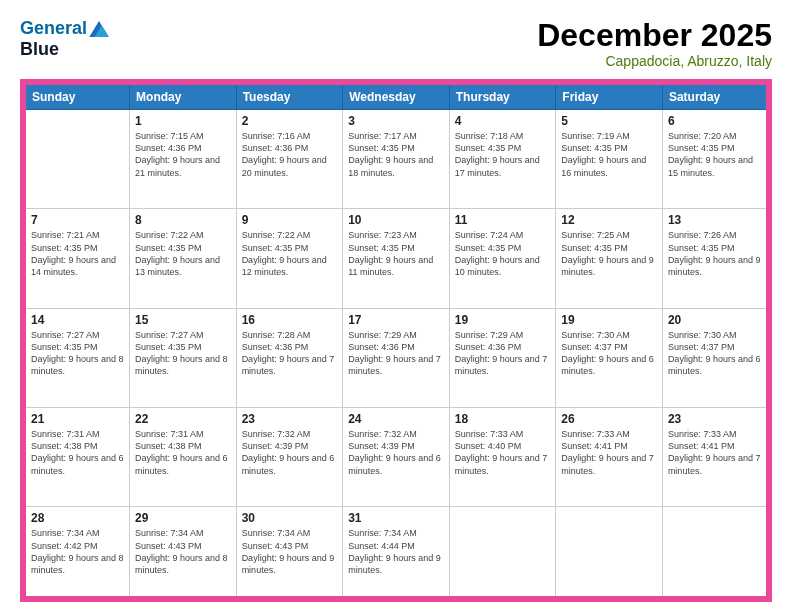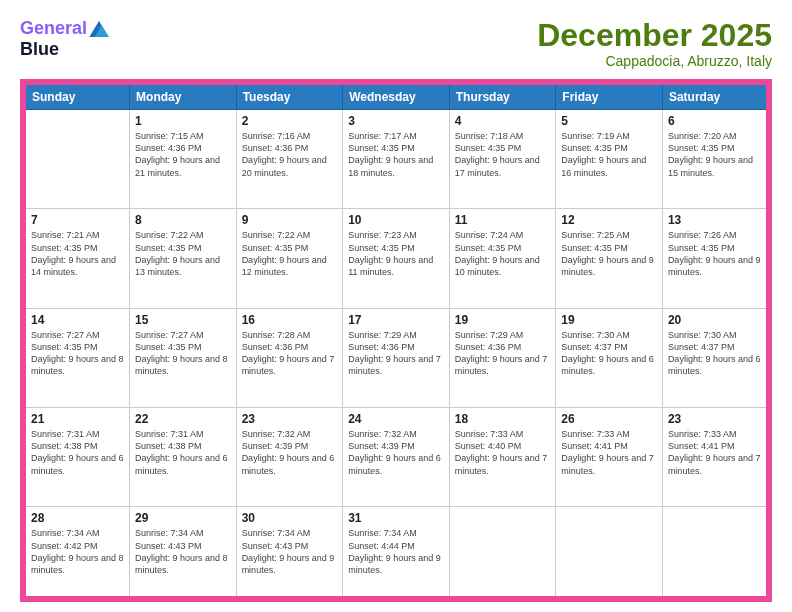--- a/index.html
+++ b/index.html
@@ -28,39 +28,39 @@
       flex-direction: column;
       align-items: flex-start;
     }
     .logo-text {
       display: flex;
       align-items: center;
     }
     .logo-general {
       font-size: 18px;
       font-weight: bold;
-      color: #8b5cf6;
+      color: #0369a1;
     }
     .logo-blue {
       font-size: 18px;
       font-weight: bold;
       color: #0f172a;
     }
     .logo-icon {
       width: 20px;
       height: 16px;
       margin-left: 2px;
     }
     .title-block {
       text-align: right;
     }
     .month-title {
       font-size: 32px;
       font-weight: bold;
-      color: #4d7c0f;
+      color: #000000;
       line-height: 1.1;
     }
     .location {
       font-size: 14px;
       color: #4d7c0f;
     }
     .calendar {
       flex: 1;
       border: 6px solid #ec4899;
       border-collapse: collapse;

